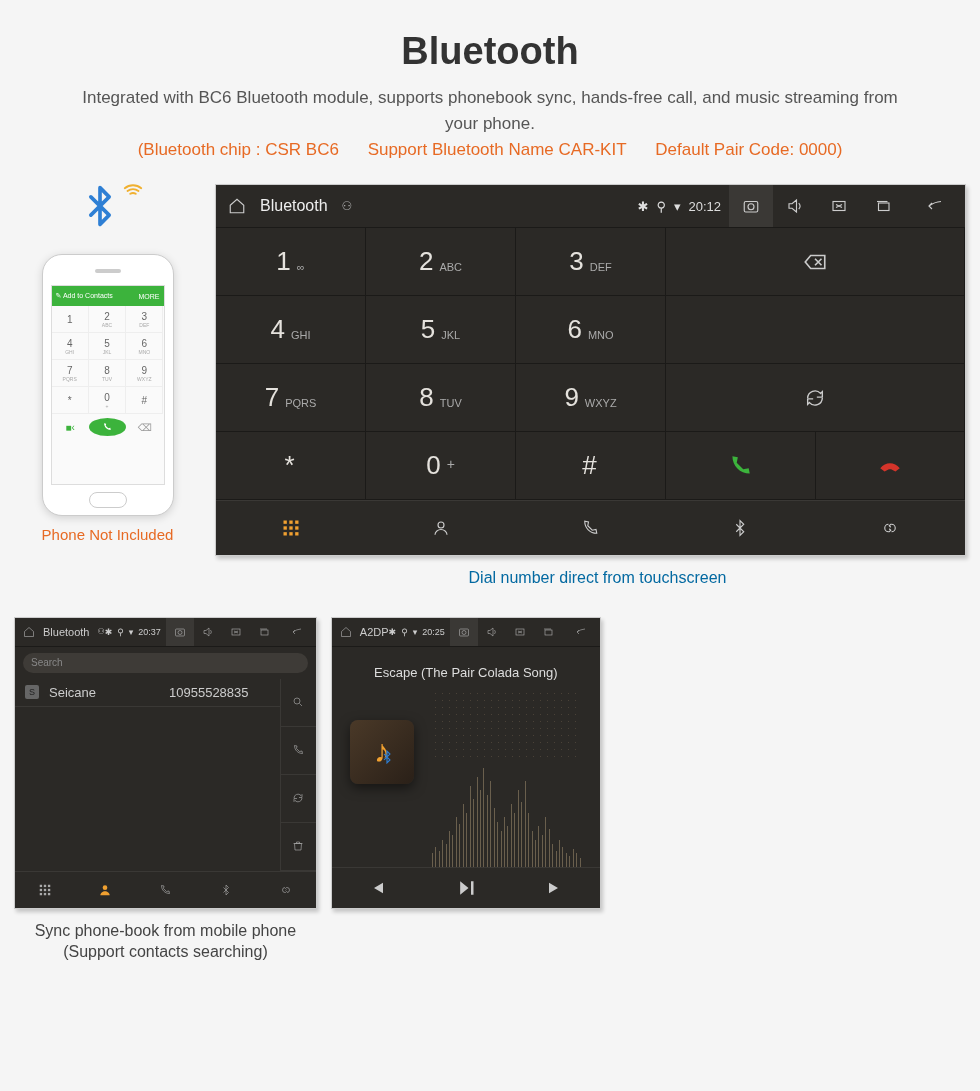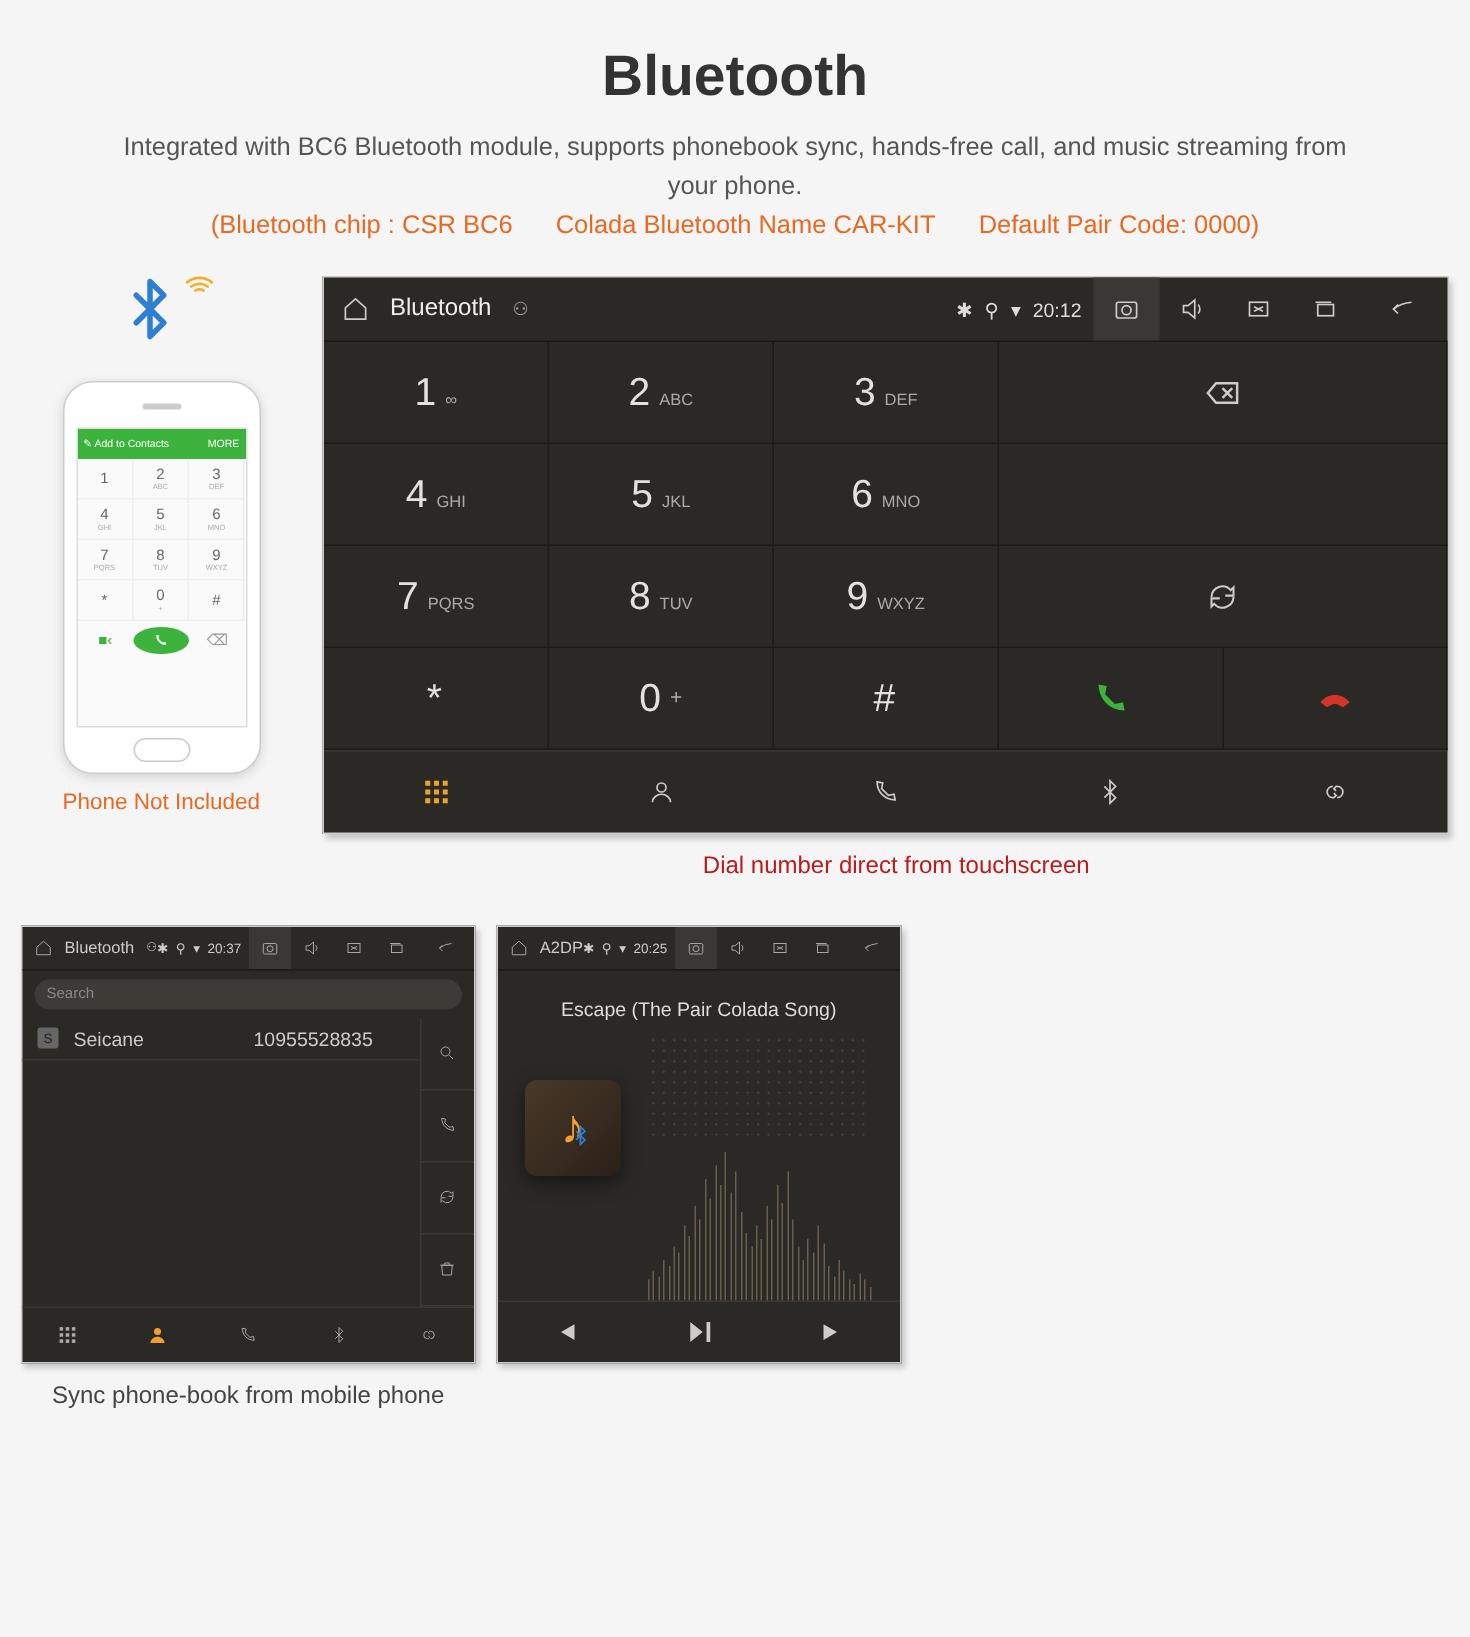--- a/index.html
+++ b/index.html
@@ -29,21 +29,21 @@
 .sb-btn { width:44px; height:42px; display:flex; align-items:center; justify-content:center; }
 .sb-btn.active { background:#3a3835; }
 .dialpad { display:grid; grid-template-columns: repeat(3, 150px) 1fr 1fr; grid-auto-rows:68px; }
 .key { display:flex; align-items:center; justify-content:center; color:#e5e2dd; border-right:1px solid #1b1a18; border-bottom:1px solid #1b1a18; cursor:pointer; }
 .key .num { font-size:26px; font-weight:300; }
 .key .letters { font-size:11px; margin-left:6px; margin-top:10px; color:#aaa; }
 .key-wide { grid-column: span 2; }
 .tabbar { display:flex; height:54px; border-top:1px solid #3a3835; }
 .tab { flex:1; display:flex; align-items:center; justify-content:center; color:#ccc; cursor:pointer; }
 .tab.active { color:#f0a030; }
-.caption { text-align:center; font-size:16px; color:#b91c1c; margin-top:12px; line-height:1.3; }
+.caption { text-align:center; font-size:16px; color:#0369a1; margin-top:12px; line-height:1.3; }
 .bottomsection { display:flex; gap:14px; margin:28px 14px 0; }
 .panel { flex:1; background:#2b2926; border:1px solid #ccc; box-shadow:2px 3px 4px rgba(0,0,0,0.2); display:flex; flex-direction:column; height:290px; }
 .mini-statusbar { display:flex; align-items:center; height:28px; color:#ccc; font-size:10px; border-bottom:1px solid #1b1a18; }
 .msb-left { display:flex; align-items:center; gap:8px; padding-left:8px; font-size:11px; }
 .msb-mid { flex:1; display:flex; align-items:center; justify-content:flex-end; gap:5px; padding-right:5px; font-size:9px; }
 .msb-btn { width:28px; height:28px; display:flex; align-items:center; justify-content:center; }
 .msb-btn.active { background:#3a3835; }
 .searchbar { margin:6px 8px; height:20px; background:#3e3b37; border-radius:10px; display:flex; align-items:center; padding:0 8px; color:#888; font-size:10px; }
 .contact-body { flex:1; display:flex; }
 .contact-list { flex:1; }
@@ -69,21 +69,21 @@
 .ic { width:18px; height:18px; stroke:#ccc; stroke-width:1.5; fill:none; }
 .ic-sm { width:12px; height:12px; stroke:#aaa; stroke-width:1.3; fill:none; }
 </style>
 </head>
 <body>
 
 <div class="title">Bluetooth</div>
 <div class="subtitle">Integrated with BC6 Bluetooth module, supports phonebook sync, hands-free call, and music streaming from your phone.</div>
 <div class="spec">
   <span>(Bluetooth chip : CSR BC6</span>
-  <span>Colada Bluetooth Name CAR-KIT</span>
+  <span>Support Bluetooth Name CAR-KIT</span>
   <span>Default Pair Code: 0000)</span>
 </div>
 
 <div class="topsection">
   <div class="phonecol">
     <div class="bticon">
       <svg viewBox="0 0 24 24" width="44" height="44">
           <path d="M7 7l10 10-5 5V2l5 5L7 17" stroke="#2e7fd4" stroke-width="2" fill="none" stroke-linejoin="round" stroke-linecap="round"></path>
         </svg>
       <svg style="position:absolute;top:-4px;right:-6px" width="22" height="22" viewBox="0 0 24 24">
@@ -444,20 +444,21 @@
           </div>
         <div class="mtab">
             <svg class="ic-sm" viewBox="0 0 24 24">
               <path d="M10 7a4 4 0 100 10h1l2-2-2-2M14 17a4 4 0 100-10h-1l-2 2 2 2"></path>
             </svg>
           </div>
       </div>
     </div>
     <div class="caption2">
       <div>Sync phone-book from mobile phone</div>
+        <div>(Support contacts searching)</div>
     </div>
   </div>
 
   <div>
     <div class="panel">
       <div class="mini-statusbar">
         <div class="msb-left">
           <span>
               <svg class="ic-sm" viewBox="0 0 24 24">
                 <path d="M3 11l9-8 9 8v10H3z"></path>

